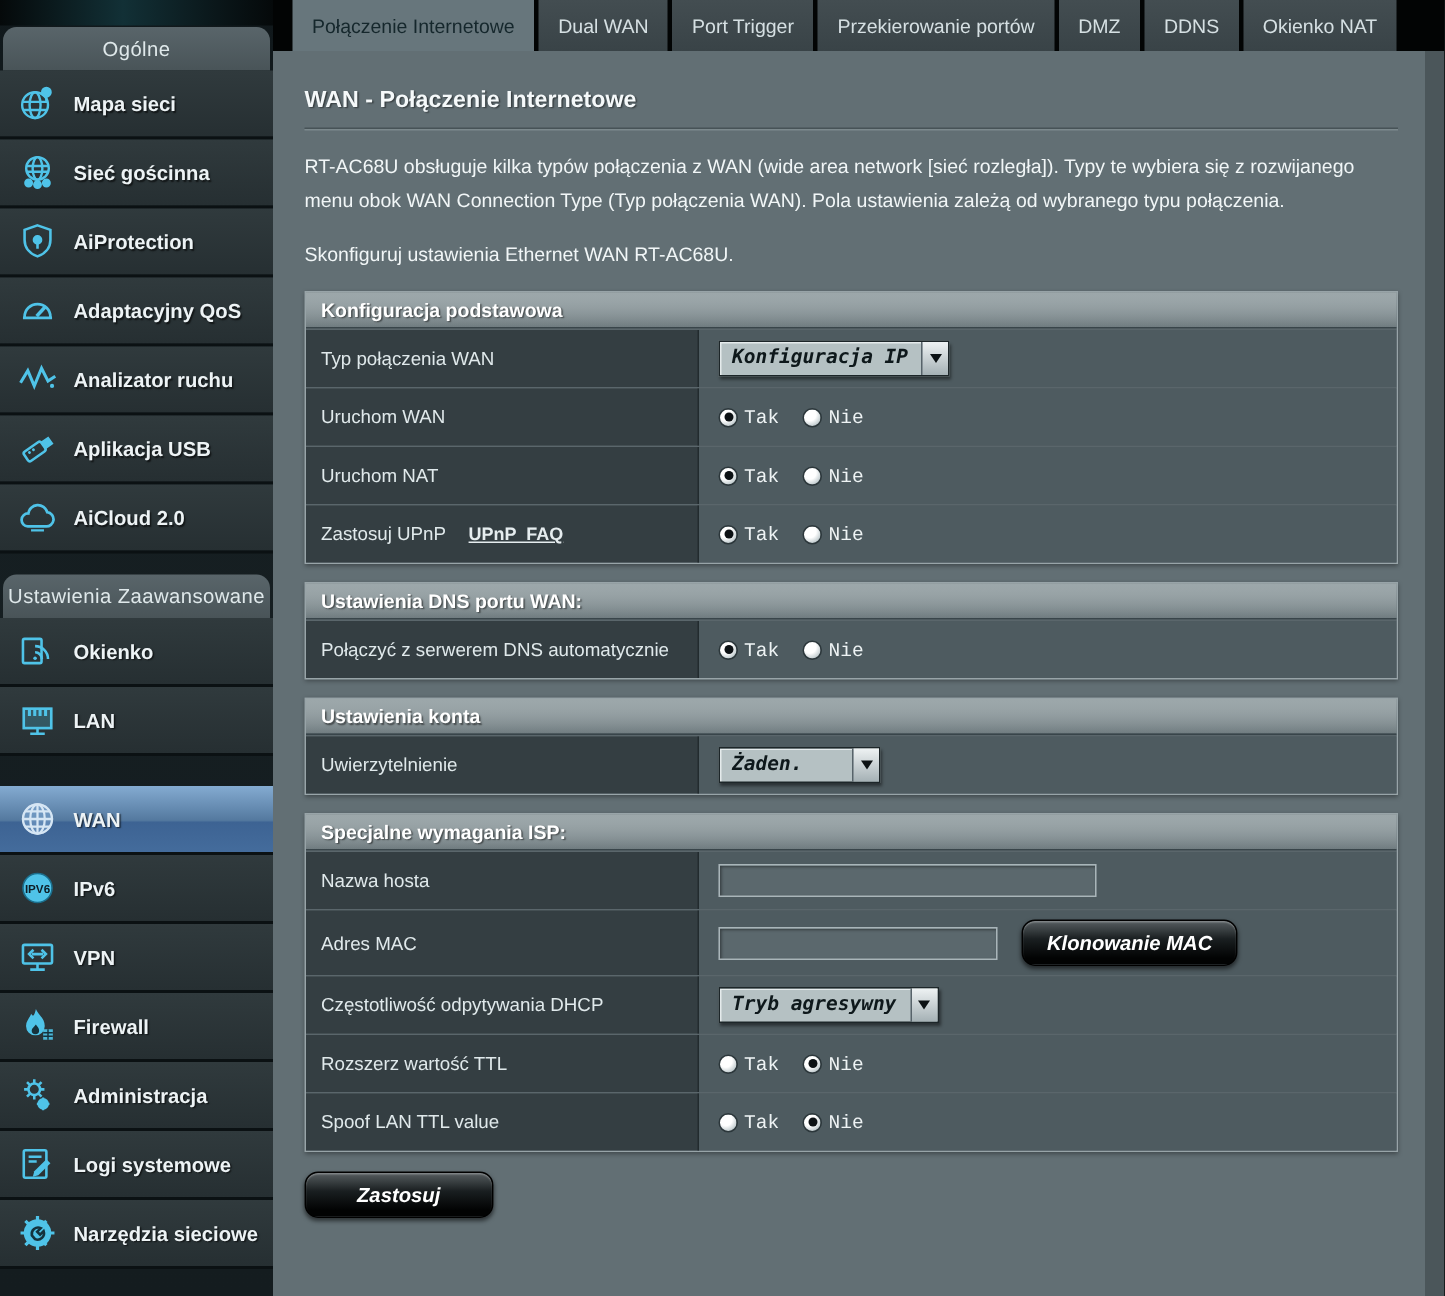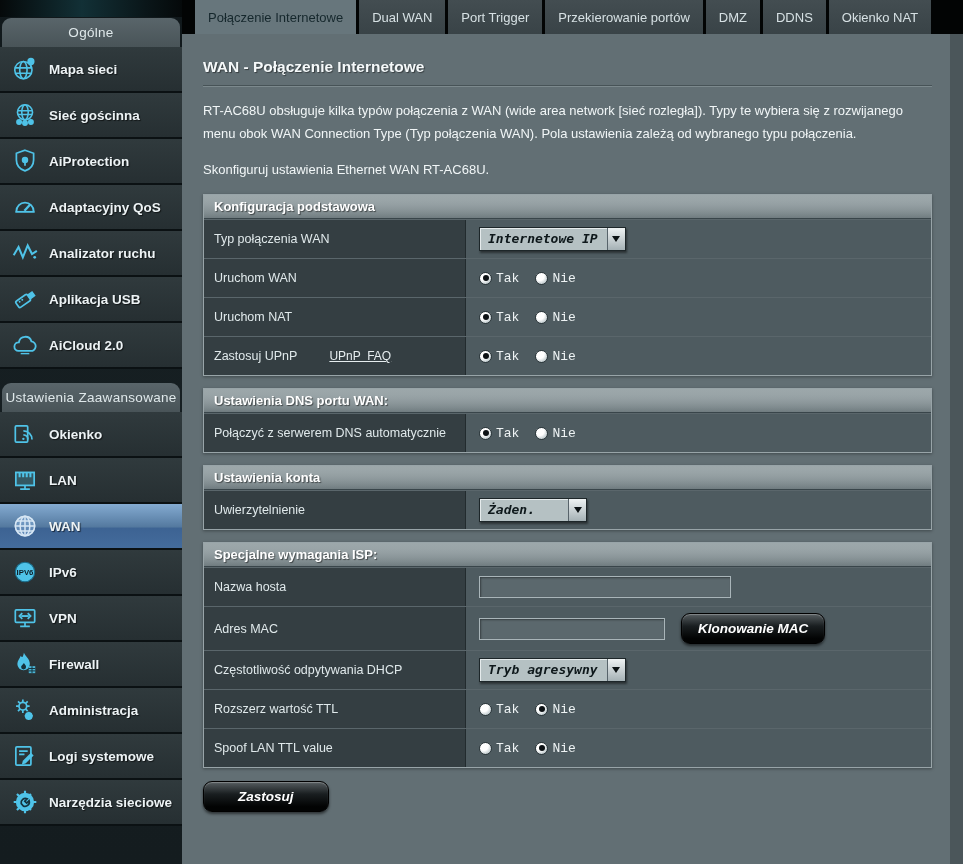--- a/index.html
+++ b/index.html
@@ -16,21 +16,21 @@
     background:linear-gradient(90deg,#05090a,#123036 45%,#0a1619 80%,#05090a); }
   .side-header { height:29px; margin:1px 2px 0 2px; border-radius:9px 9px 0 0;
     background:linear-gradient(#59656a,#495458); color:#dfe8ea; font-size:13.5px;
     display:flex; align-items:center; justify-content:center; letter-spacing:.3px; }
   .side-item { height:46px; border-bottom:2px solid #0b1113;
     background:linear-gradient(#303a3d,#262f32); display:flex; align-items:center;
     padding-left:7px; cursor:pointer; }
   .side-item .icn { width:36px; min-width:36px; display:flex; align-items:center; justify-content:center; }
   .side-item .lbl { color:#edf3f5; font-weight:bold; font-size:13.5px; padding-left:6px;
     text-shadow:1px 1px 1px rgba(0,0,0,.6); }
-  .side-item.active { background:linear-gradient(#84abd1,#54799f 52%,#3d6393 55%,#446c9c); }
+  .side-item.active { background:linear-gradient(#84abd1,#54799f 52%,#3d6393 55%,#446c9c);margin-top:20px; }
   .side-gap { height:13px; }
 
   
   .tabbar { position:absolute; left:182px; top:0; width:781px; height:34px;
     background:#020404; display:flex; padding-left:13px; }
   .tab { height:34px; display:flex; align-items:center; padding:0 13px; margin-right:3px;
     background:linear-gradient(#434d51,#394347); color:#d6e0e3; font-size:13px; cursor:pointer;
     white-space:nowrap; }
   .tab.active { background:#67767c; color:#15272c; }
 
@@ -85,22 +85,22 @@
 
   
   .btn { background:linear-gradient(#565d60,#191e20 42%,#020303 85%);
     border:1px solid #000; border-radius:9px; color:#fff; font-weight:bold; font-style:italic;
     font-size:13.5px; padding:7px 20px; cursor:pointer;
     box-shadow:0 2px 3px rgba(0,0,0,.55), inset 0 1px 1px rgba(255,255,255,.28);
     font-family:"Liberation Sans", sans-serif; }
   .btn.clone { margin-left:16px; padding:7px 16px; }
   .apply-wrap { display:flex; justify-content:flex-start; margin-top:13px; }
 
-  .faq-link { color:#e6edef; font-weight:normal; font-size:12px; text-decoration:underline;
-    margin-left:32px; white-space:pre; cursor:pointer; }
+  .faq-link { color:#e6edef; font-weight:bold; font-size:12px; text-decoration:underline;
+    margin-left:15px; white-space:pre; cursor:pointer; }
 
   svg { display:block; }
 </style>
 </head>
 <body>
 
 <div id="screen">
 
   <div class="sidebar">
     <div class="sidebar-top-strip"></div>
@@ -335,21 +335,21 @@
 
     <p class="intro">RT-AC68U obsługuje kilka typów połączenia z WAN (wide area network [sieć rozległa]). Typy te wybiera się z rozwijanego menu obok WAN Connection Type (Typ połączenia WAN). Pola ustawienia zależą od wybranego typu połączenia.</p>
     <p class="intro">Skonfiguruj ustawienia Ethernet WAN RT-AC68U.</p>
 
     <div class="tbl">
       <div class="tbl-header">Konfiguracja podstawowa</div>
       <div class="row">
         <div class="cell-label">Typ połączenia WAN</div>
         <div class="cell-value">
           <div class="select">
-            <span class="sel-text">Internetowe IP</span>
+            <span class="sel-text">Konfiguracja IP</span>
             <span class="sel-arrow"></span>
           </div>
         </div>
       </div>
       <div class="row">
         <div class="cell-label">Uruchom WAN</div>
         <div class="cell-value">
           <div class="radio-group">
             <span class="radio-opt">
                 <span class="radio checked"></span>

